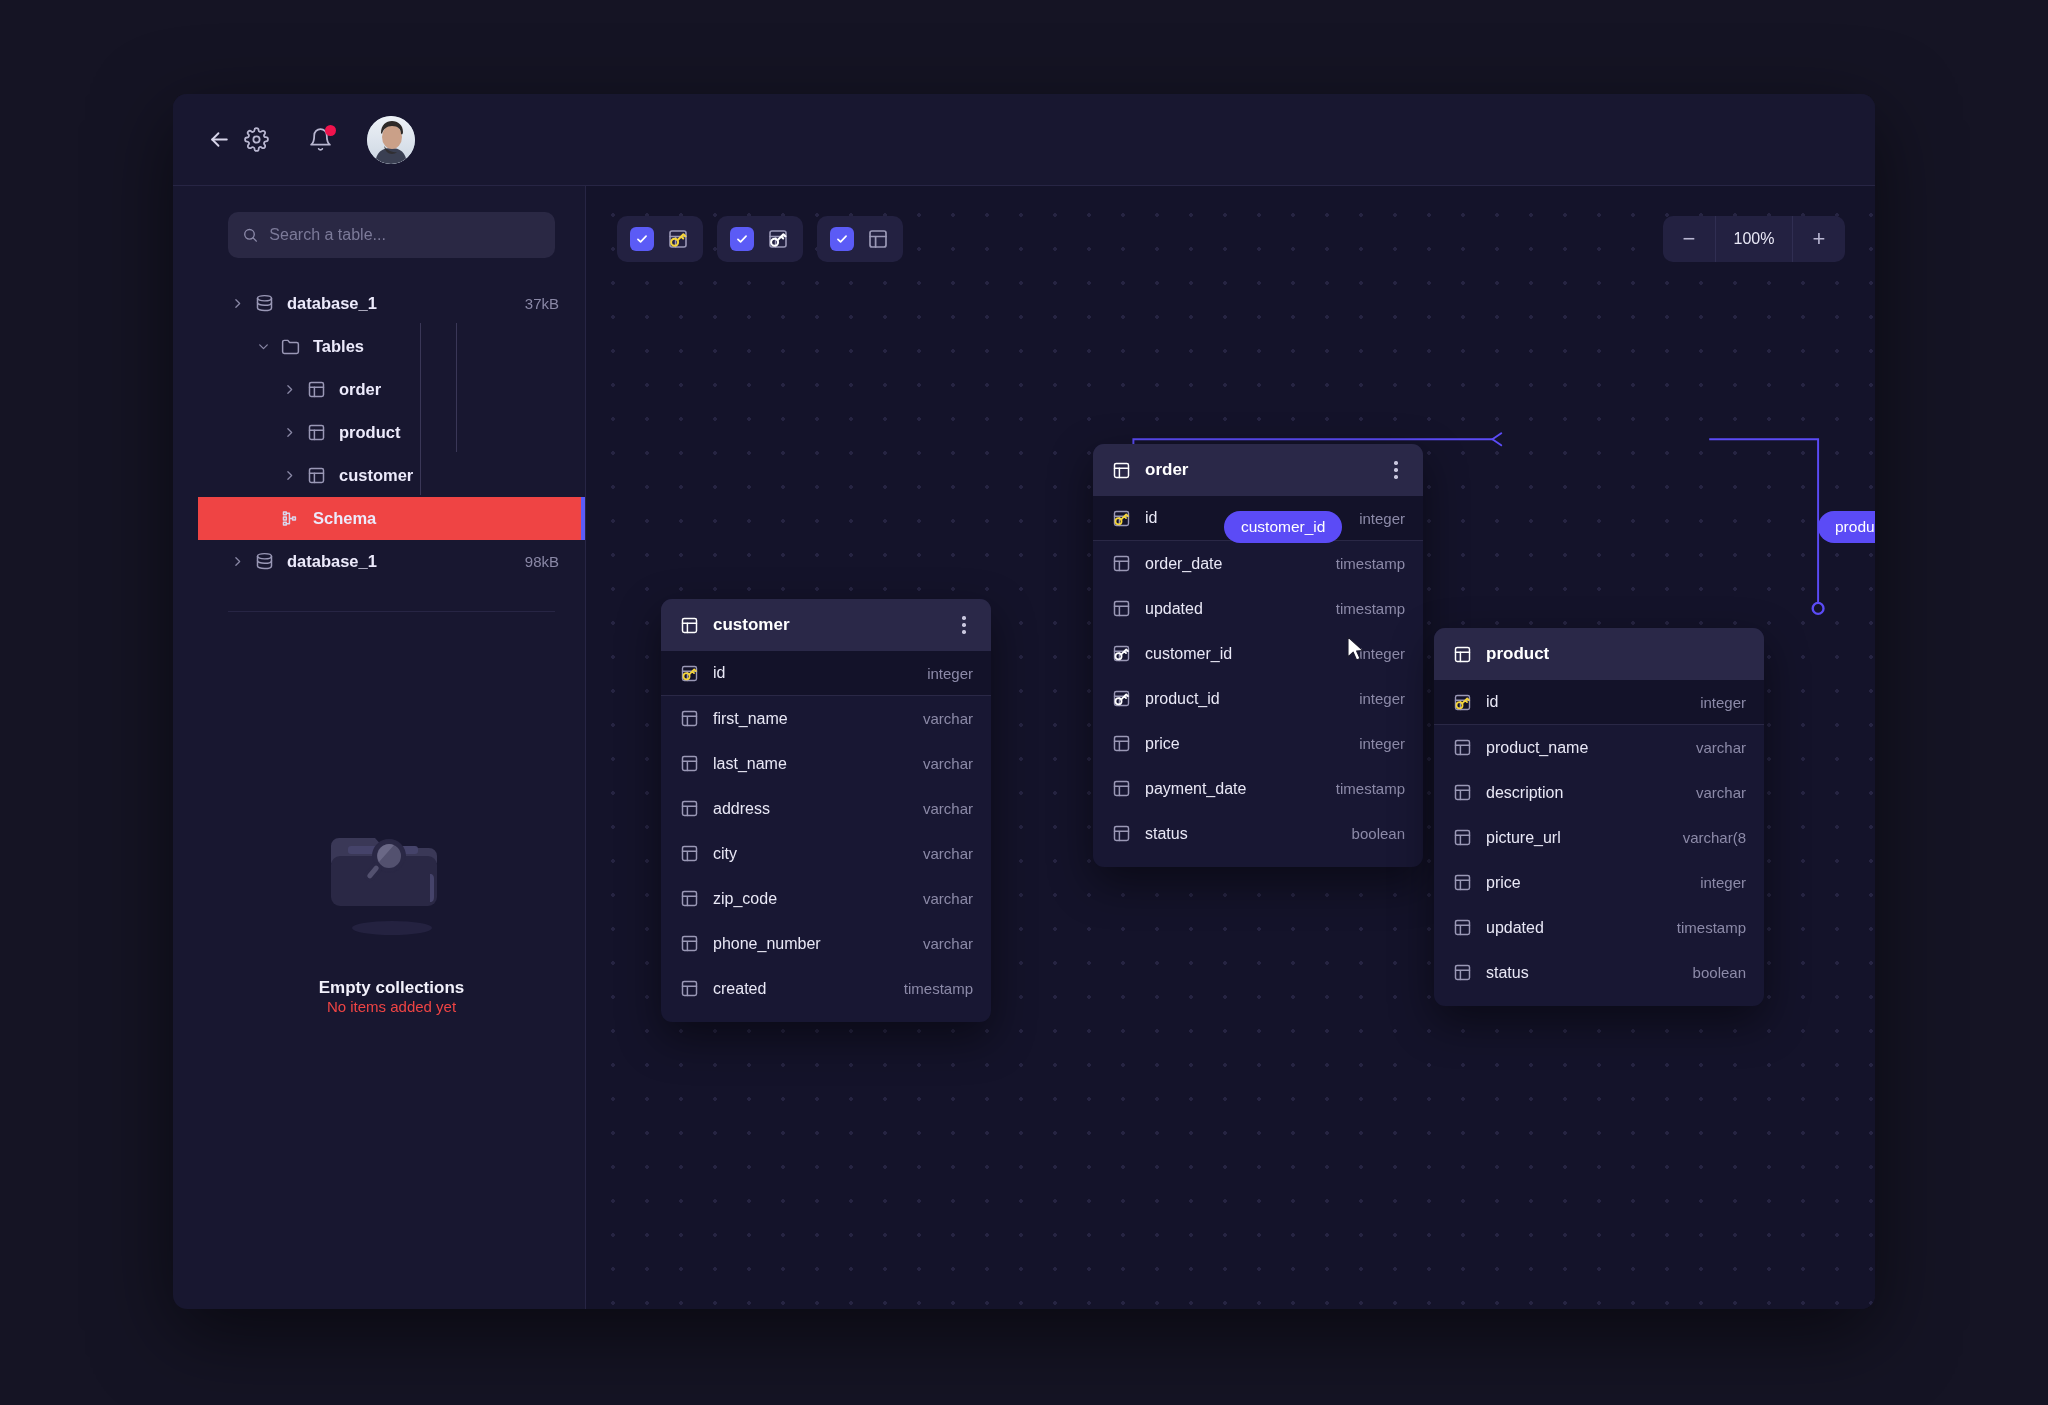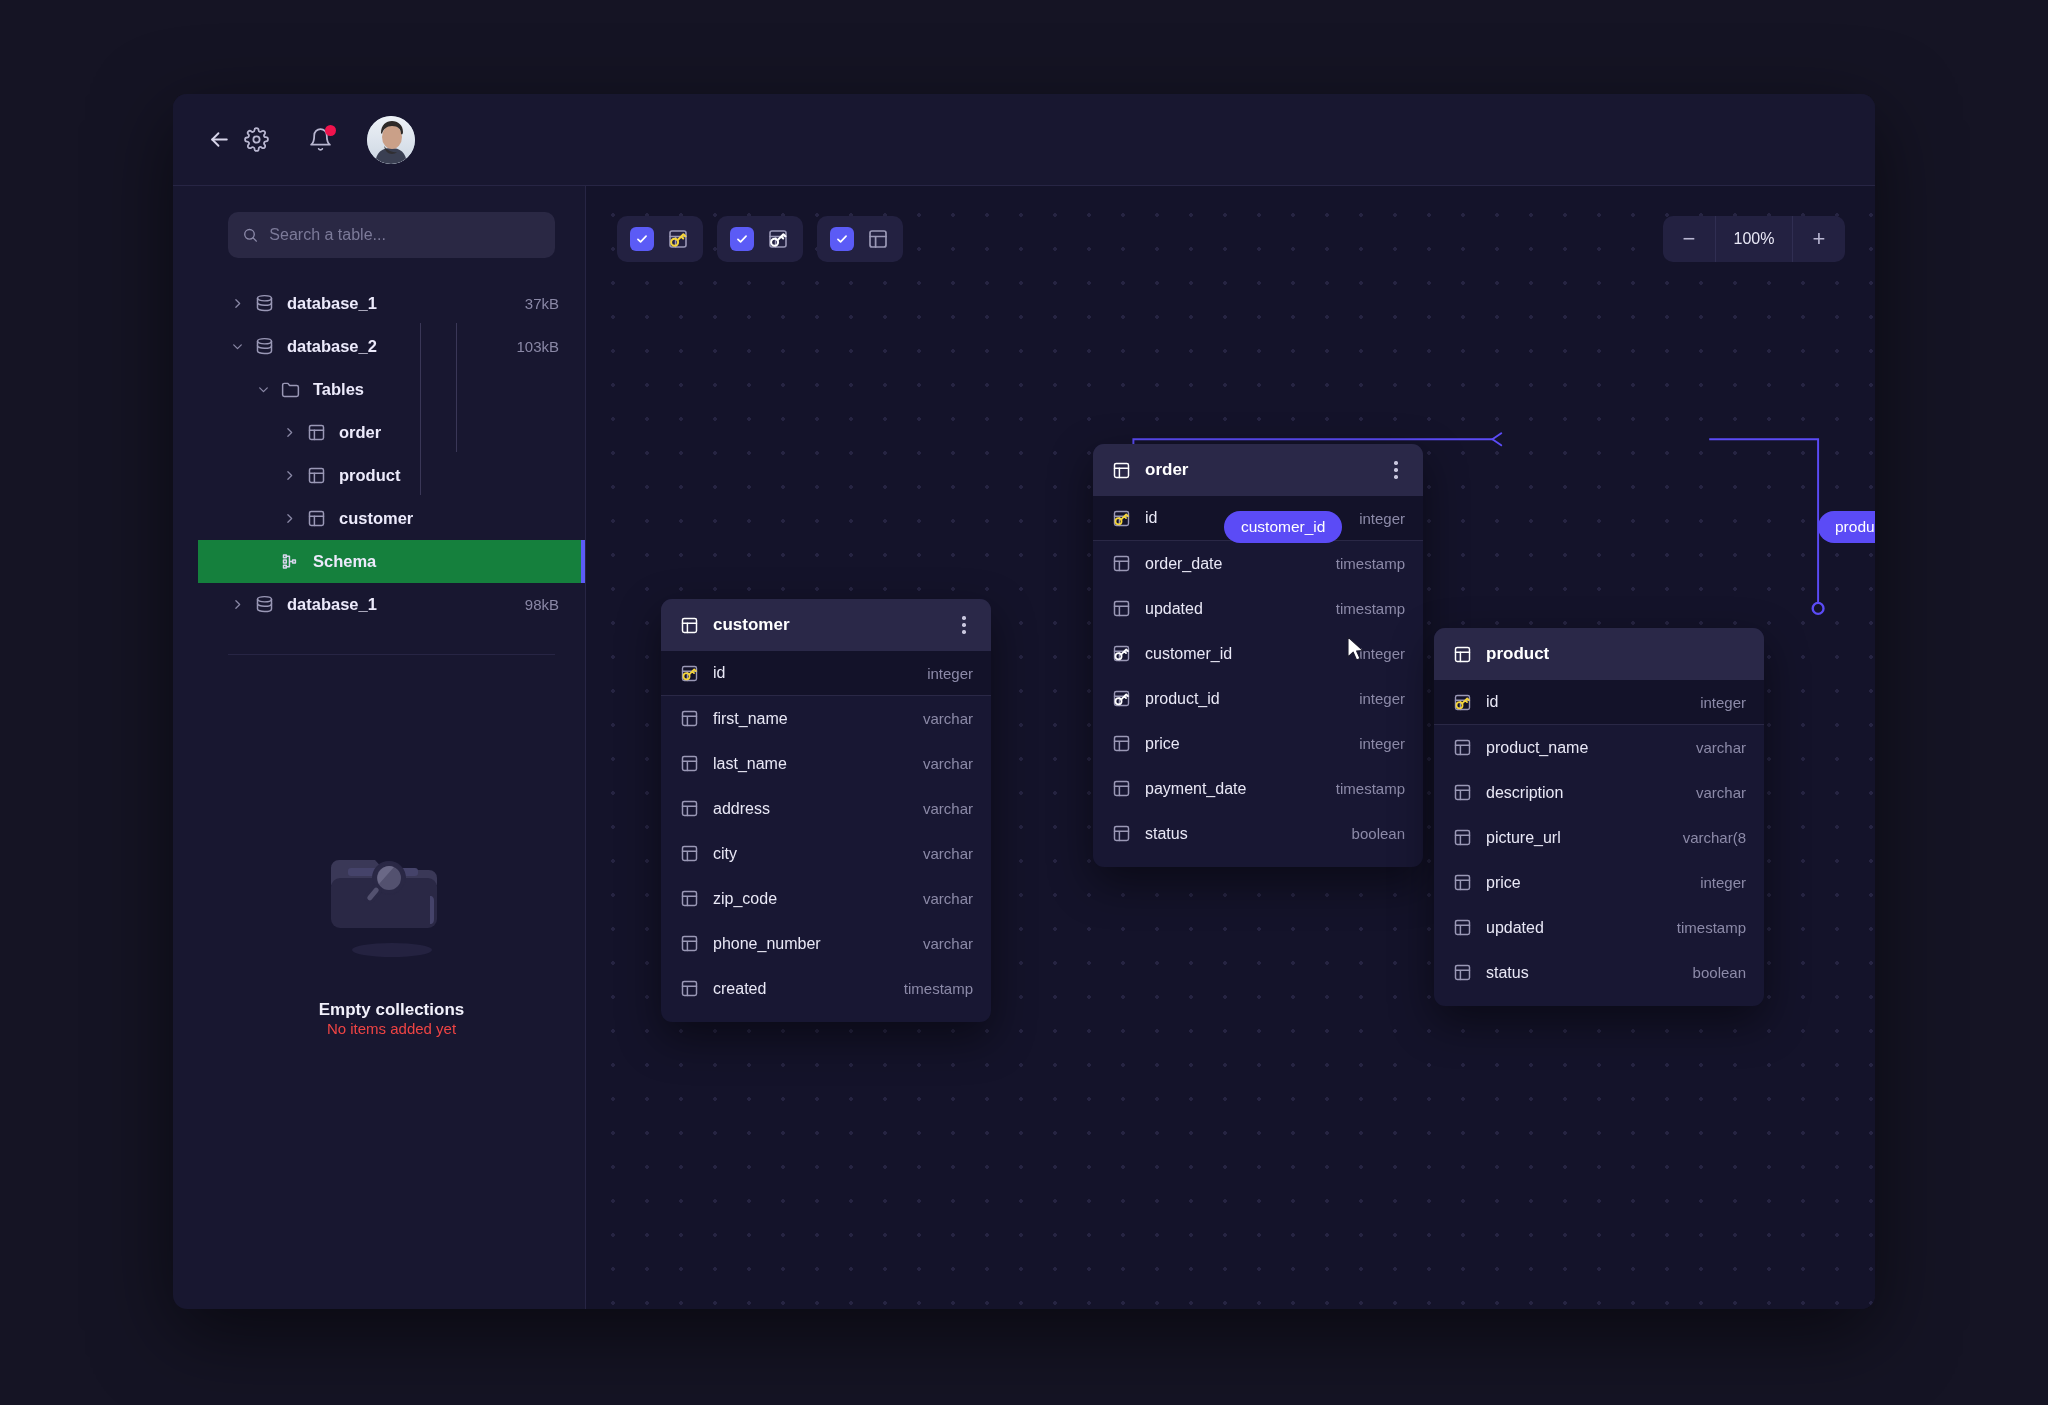--- a/index.html
+++ b/index.html
@@ -139,21 +139,21 @@
     margin-right: 9px;
   }
   .tree-row .tlabel {
     color: #eceafb;
     font-size: 16.5px;
     flex: 1 1 auto;
     white-space: nowrap;
     font-weight: bold;
   }
   .tree-row .tsize { color: #8a88a6; font-size: 15px; }
-  .tree-row.active { background: #15803d; }
+  .tree-row.active { background: #ef4444; }
   .tree-row.active .tlabel { font-weight: bold; }
   .tree-row.active::after {
     content: "";
     position: absolute;
     right: 0; top: 0; bottom: 0;
     width: 4px;
     background: #5b5bf6;
   }
   .tree-row.bold .tlabel { font-weight: bold; }
 
@@ -393,36 +393,20 @@
             <div class="tico">
               <svg width="21" height="21" viewBox="0 0 24 24" fill="none">
                 <path d="M12 3c4.4 0 8 1.3 8 3s-3.6 3-8 3-8-1.3-8-3 3.6-3 8-3z" stroke="#9a98b6" stroke-width="1.7" stroke-linecap="round" stroke-linejoin="round" fill="none"></path>
                 <path d="M20 6v5c0 1.7-3.6 3-8 3s-8-1.3-8-3V6" stroke="#9a98b6" stroke-width="1.7" stroke-linecap="round" stroke-linejoin="round" fill="none"></path>
                 <path d="M20 11v6c0 1.7-3.6 3-8 3s-8-1.3-8-3v-6" stroke="#9a98b6" stroke-width="1.7" stroke-linecap="round" stroke-linejoin="round" fill="none"></path>
               </svg>
             </div>
             <div class="tlabel">database_1</div>
             <div class="tsize">37kB</div>
           </div>
-          <div class="tree-row lvl0">
-            <div class="chev">
-              <svg width="13" height="13" viewBox="0 0 24 24" fill="none">
-                <path d="M5 9l7 7 7-7" stroke="#8a88a6" stroke-width="2.3" stroke-linecap="round" stroke-linejoin="round" fill="none"></path>
-              </svg>
-            </div>
-            <div class="tico">
-              <svg width="21" height="21" viewBox="0 0 24 24" fill="none">
-                <path d="M12 3c4.4 0 8 1.3 8 3s-3.6 3-8 3-8-1.3-8-3 3.6-3 8-3z" stroke="#9a98b6" stroke-width="1.7" stroke-linecap="round" stroke-linejoin="round" fill="none"></path>
-                <path d="M20 6v5c0 1.7-3.6 3-8 3s-8-1.3-8-3V6" stroke="#9a98b6" stroke-width="1.7" stroke-linecap="round" stroke-linejoin="round" fill="none"></path>
-                <path d="M20 11v6c0 1.7-3.6 3-8 3s-8-1.3-8-3v-6" stroke="#9a98b6" stroke-width="1.7" stroke-linecap="round" stroke-linejoin="round" fill="none"></path>
-              </svg>
-            </div>
-            <div class="tlabel">database_2</div>
-            <div class="tsize">103kB</div>
-          </div>
           <div class="tree-row lvl1">
             <div class="chev">
               <svg width="13" height="13" viewBox="0 0 24 24" fill="none">
                 <path d="M5 9l7 7 7-7" stroke="#8a88a6" stroke-width="2.3" stroke-linecap="round" stroke-linejoin="round" fill="none"></path>
               </svg>
             </div>
             <div class="tico">
               <svg width="21" height="21" viewBox="0 0 24 24" fill="none">
                 <path d="M3 7a2 2 0 0 1 2-2h4l2 2.5h8a2 2 0 0 1 2 2V18a2 2 0 0 1-2 2H5a2 2 0 0 1-2-2z" stroke="#9a98b6" stroke-width="1.7" stroke-linecap="round" stroke-linejoin="round" fill="none"></path>
               </svg>

